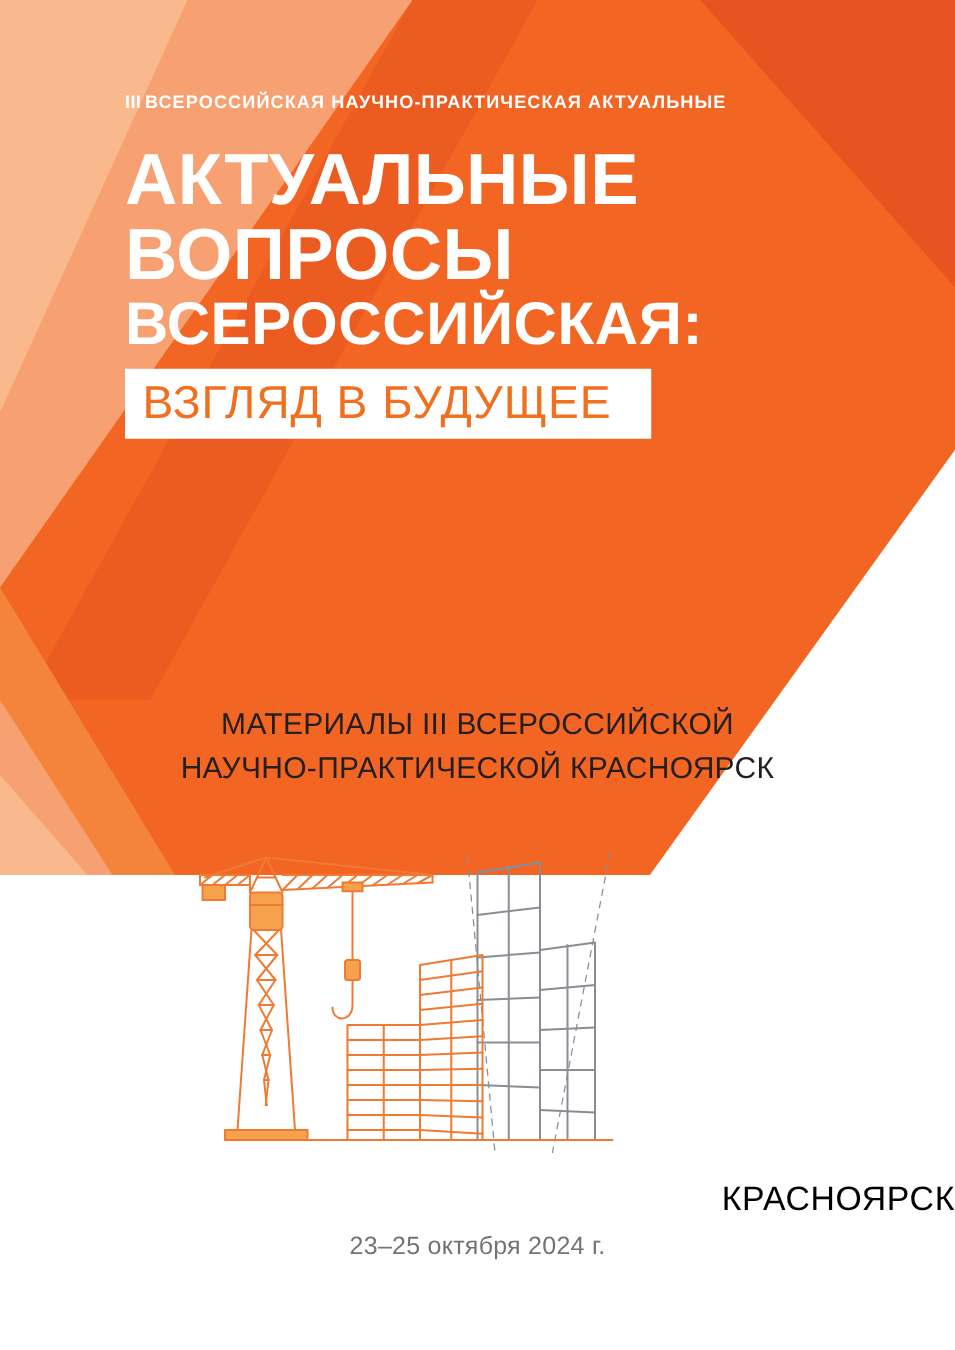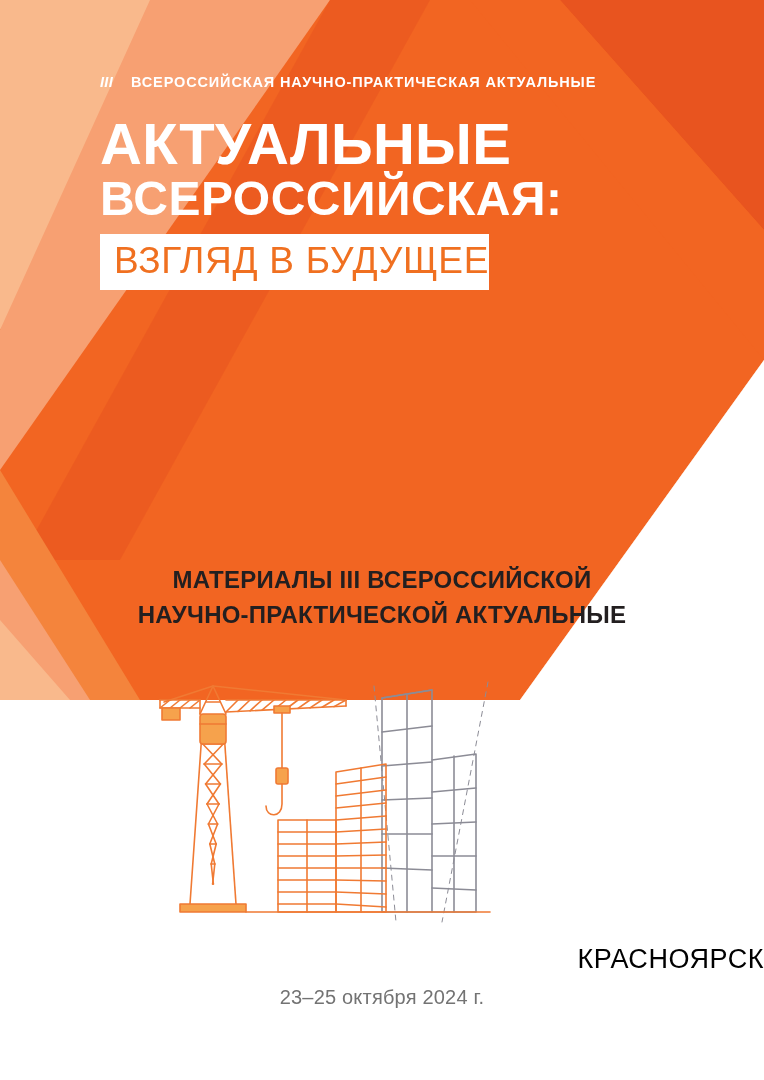--- a/index.html
+++ b/index.html
@@ -42,22 +42,21 @@
   .kicker {
     color: #ffffff;
     font-size: 14.5px;
     font-weight: bold;
     letter-spacing: 0.06em;
     margin: 0 0 6px 0;
     white-space: nowrap;
   }
   .kicker .num {
     letter-spacing: 0.02em;
-    margin-right: 18px;
-    font-style: italic;
+    margin-right: 3px;
   }
   .title-line {
     color: #ffffff;
     font-weight: bold;
     font-size: 56px;
     line-height: 1.04;
     letter-spacing: 0.005em;
     margin: 0;
     white-space: nowrap;
   }
@@ -65,38 +64,38 @@
   .title-line.l2 { font-size: 58px; }
   .title-line.l3 { font-size: 48px; letter-spacing: 0.01em; }
 
   .subtitle-box {
     display: inline-block;
     background: #ffffff;
     color: #f07020;
     font-size: 37px;
     font-weight: normal;
     letter-spacing: 0.02em;
-    padding: 6px 0 8px 14px;
+    padding: 6px 32px 8px 14px;
     margin-top: 10px;
     white-space: nowrap;
   }
 
   
   .materials {
     position: absolute;
     left: 0;
     top: 563px;
     width: 764px;
     text-align: center;
     color: #231f20;
     font-size: 24px;
     line-height: 1.45;
     letter-spacing: 0.01em;
   }
-  .materials div { white-space: nowrap; font-weight: bold; }
+  .materials div { white-space: nowrap; }
 
   
   .illustration {
     position: absolute;
     left: 150px;
     top: 672px;
     width: 420px;
     height: 260px;
   }
 
@@ -151,27 +150,28 @@
     <polygon points="0,700 160,700 0,470" fill="#ffffff" opacity="0"></polygon>
 
     <polygon points="0,620 70,700 0,700" fill="#F9B98C"></polygon>
   </svg>
 
   <div class="title-wrap">
     <p class="kicker">
       <span class="num">III</span><span>ВСЕРОССИЙСКАЯ НАУЧНО-ПРАКТИЧЕСКАЯ АКТУАЛЬНЫЕ</span>
     </p>
     <h1 class="title-line l1">АКТУАЛЬНЫЕ</h1>
+    <h1 class="title-line l2">ВОПРОСЫ</h1>
     <h1 class="title-line l3">ВСЕРОССИЙСКАЯ:</h1>
     <div class="subtitle-box">ВЗГЛЯД В БУДУЩЕЕ</div>
   </div>
 
   <div class="materials">
     <div>МАТЕРИАЛЫ III ВСЕРОССИЙСКОЙ</div>
-    <div>НАУЧНО-ПРАКТИЧЕСКОЙ АКТУАЛЬНЫЕ</div>
+    <div>НАУЧНО-ПРАКТИЧЕСКОЙ КРАСНОЯРСК</div>
   </div>
 
   <svg class="illustration" viewBox="0 0 420 260" xmlns="http://www.w3.org/2000/svg">
     <g fill="none" stroke="#F07A33" stroke-width="1.6" stroke-linejoin="round" stroke-linecap="round">
 
       <line x1="52" y1="60" x2="40" y2="232"></line>
       <line x1="74" y1="60" x2="86" y2="232"></line>
       <line x1="52" y1="60" x2="74" y2="60"></line>
 
       <line x1="52.8" y1="72" x2="73.2" y2="72"></line>

